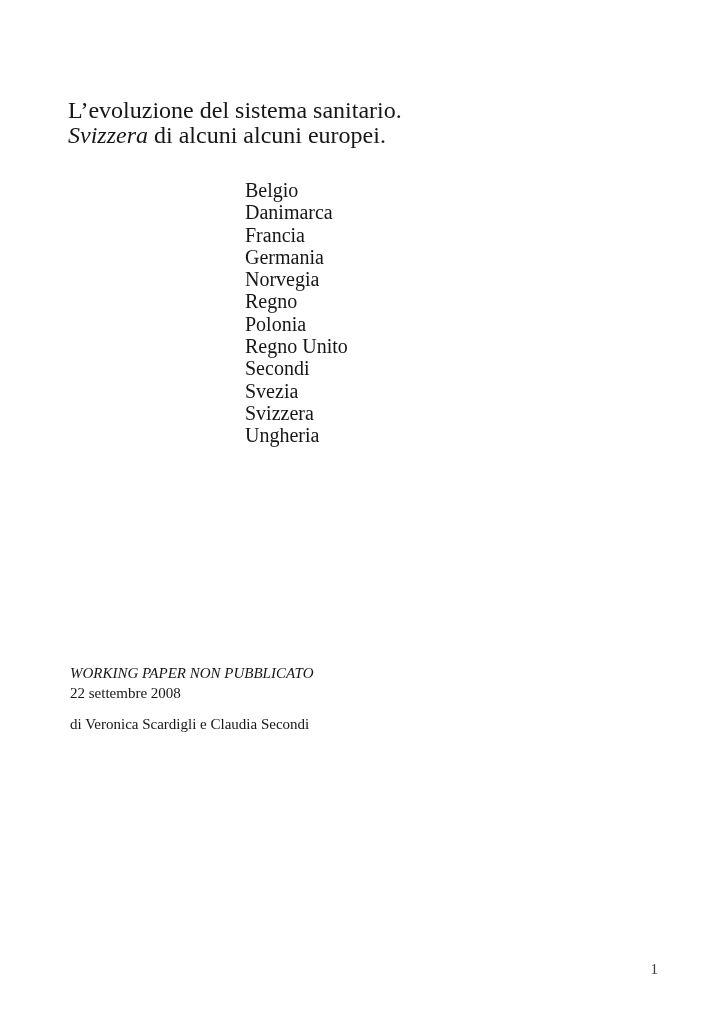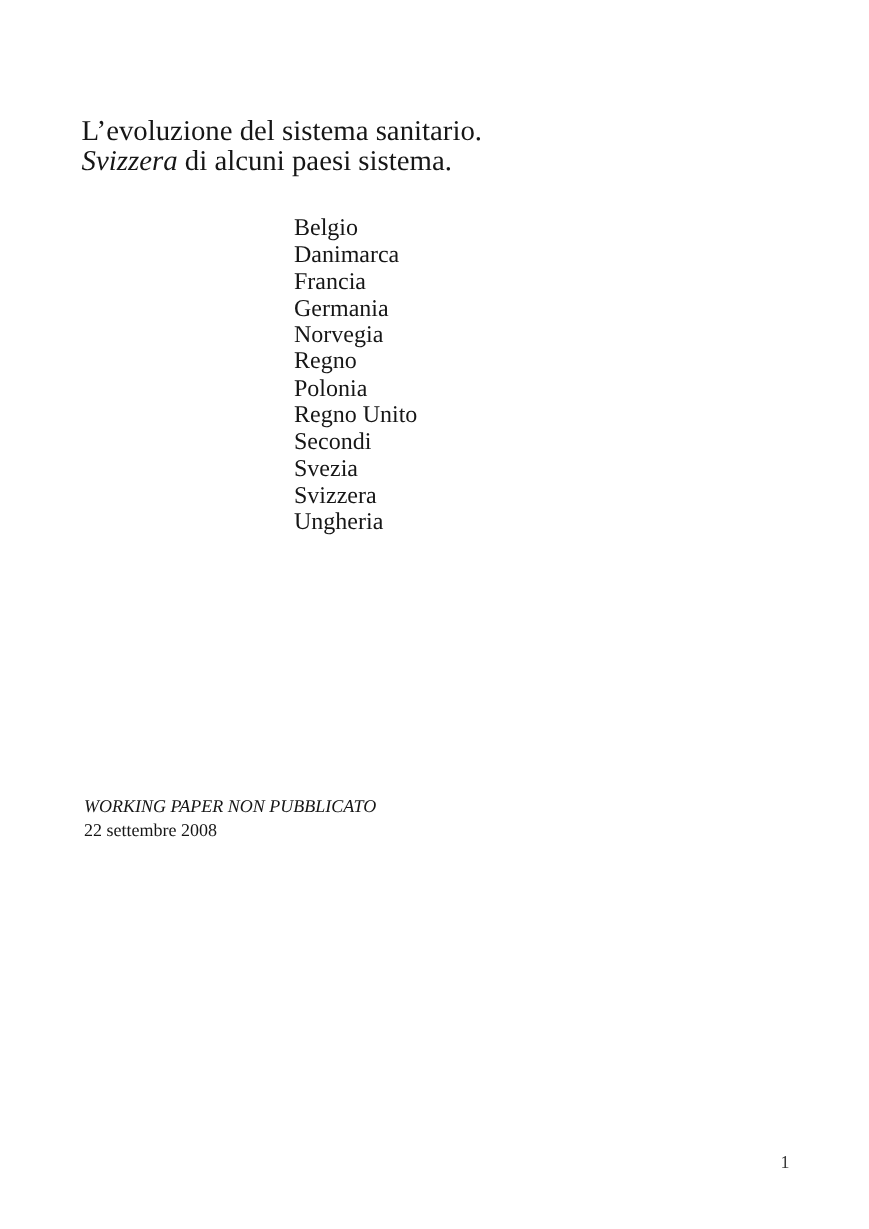--- a/index.html
+++ b/index.html
@@ -54,21 +54,21 @@
     color: #3a3a3a;
   }
 </style>
 </head>
 <body>
 
 <div class="page">
 
   <div class="doc-title">
     <div>L’evoluzione del sistema sanitario.</div>
-    <div><span class="italic">Svizzera</span><span> di alcuni paesi sistema.</span></div>
+    <div><span class="italic">Svizzera</span><span> di alcuni alcuni europei.</span></div>
   </div>
 
   <ul class="country-list">
     <li>Belgio</li>
     <li>Danimarca</li>
     <li>Francia</li>
     <li>Germania</li>
     <li>Norvegia</li>
     <li>Regno</li>
     <li>Polonia</li>
@@ -76,16 +76,17 @@
     <li>Secondi</li>
     <li>Svezia</li>
     <li>Svizzera</li>
     <li>Ungheria</li>
   </ul>
 
   <div class="footer-line footer-status">WORKING PAPER NON PUBBLICATO</div>
 
   <div class="footer-line footer-date">22 settembre 2008</div>
 
+  <div class="footer-line footer-authors">di Veronica Scardigli e Claudia Secondi</div>
 
   <div class="page-number">1</div>
 
 </div>
 
 </body></html>

